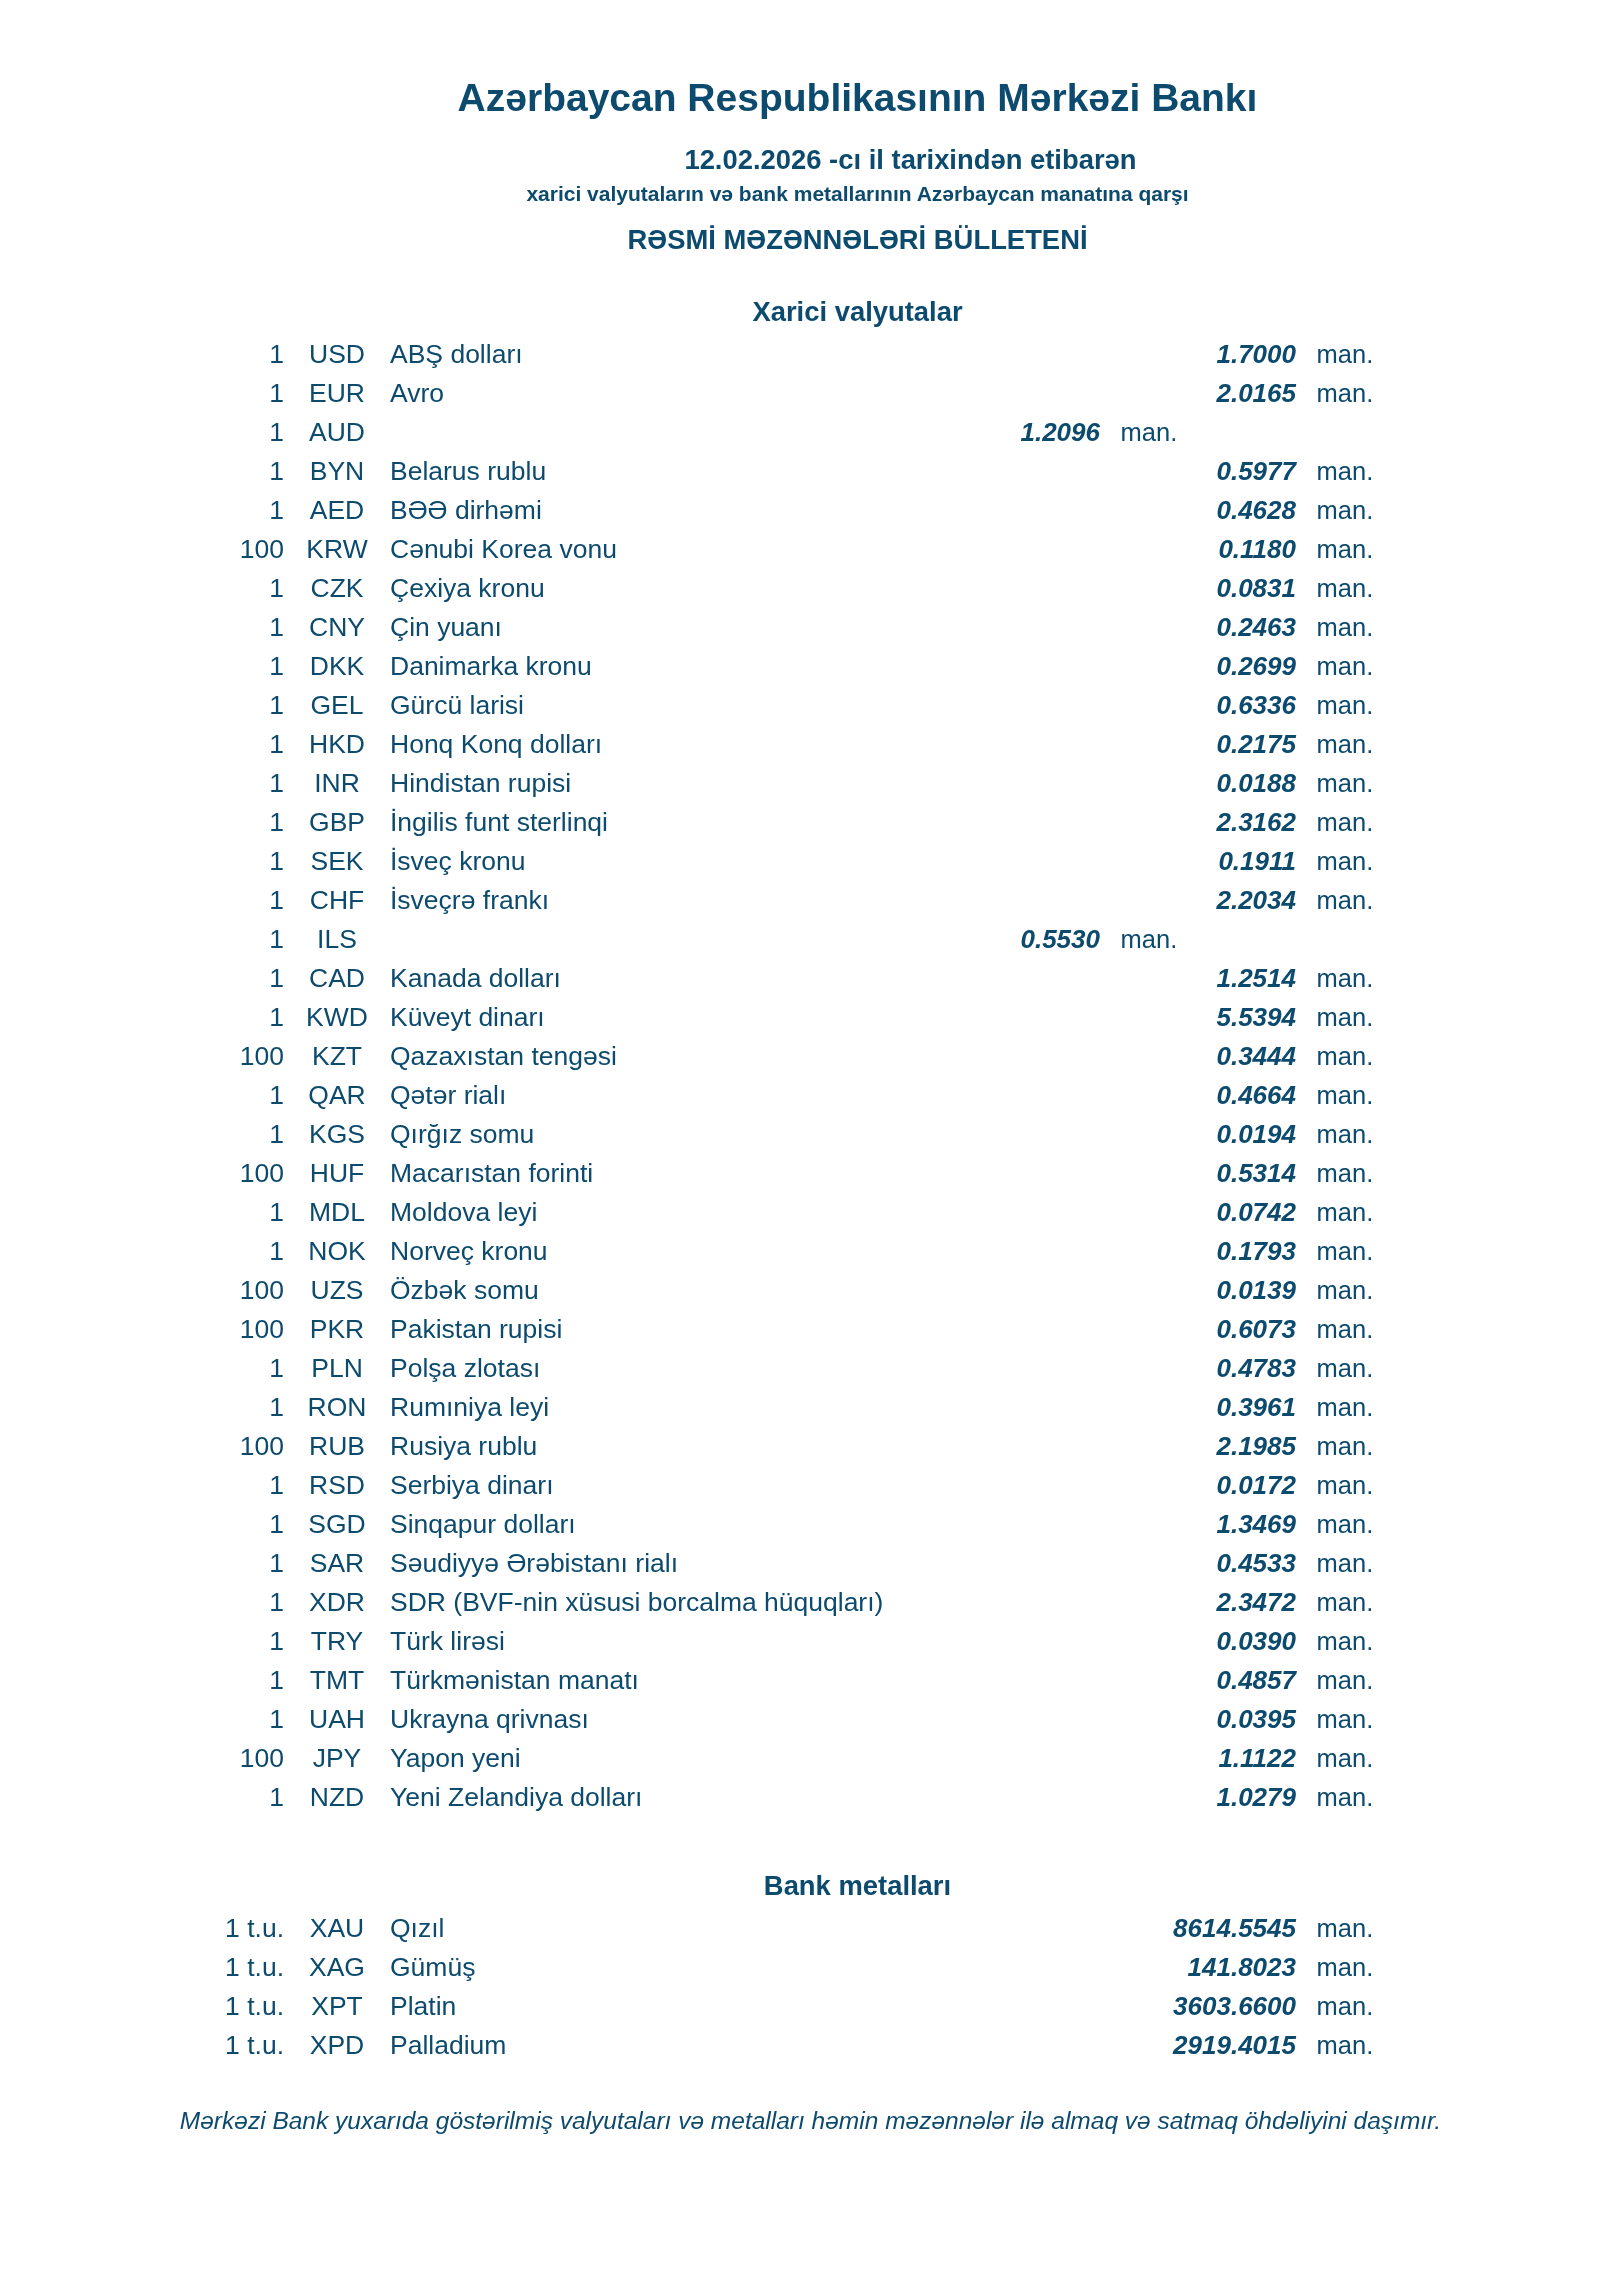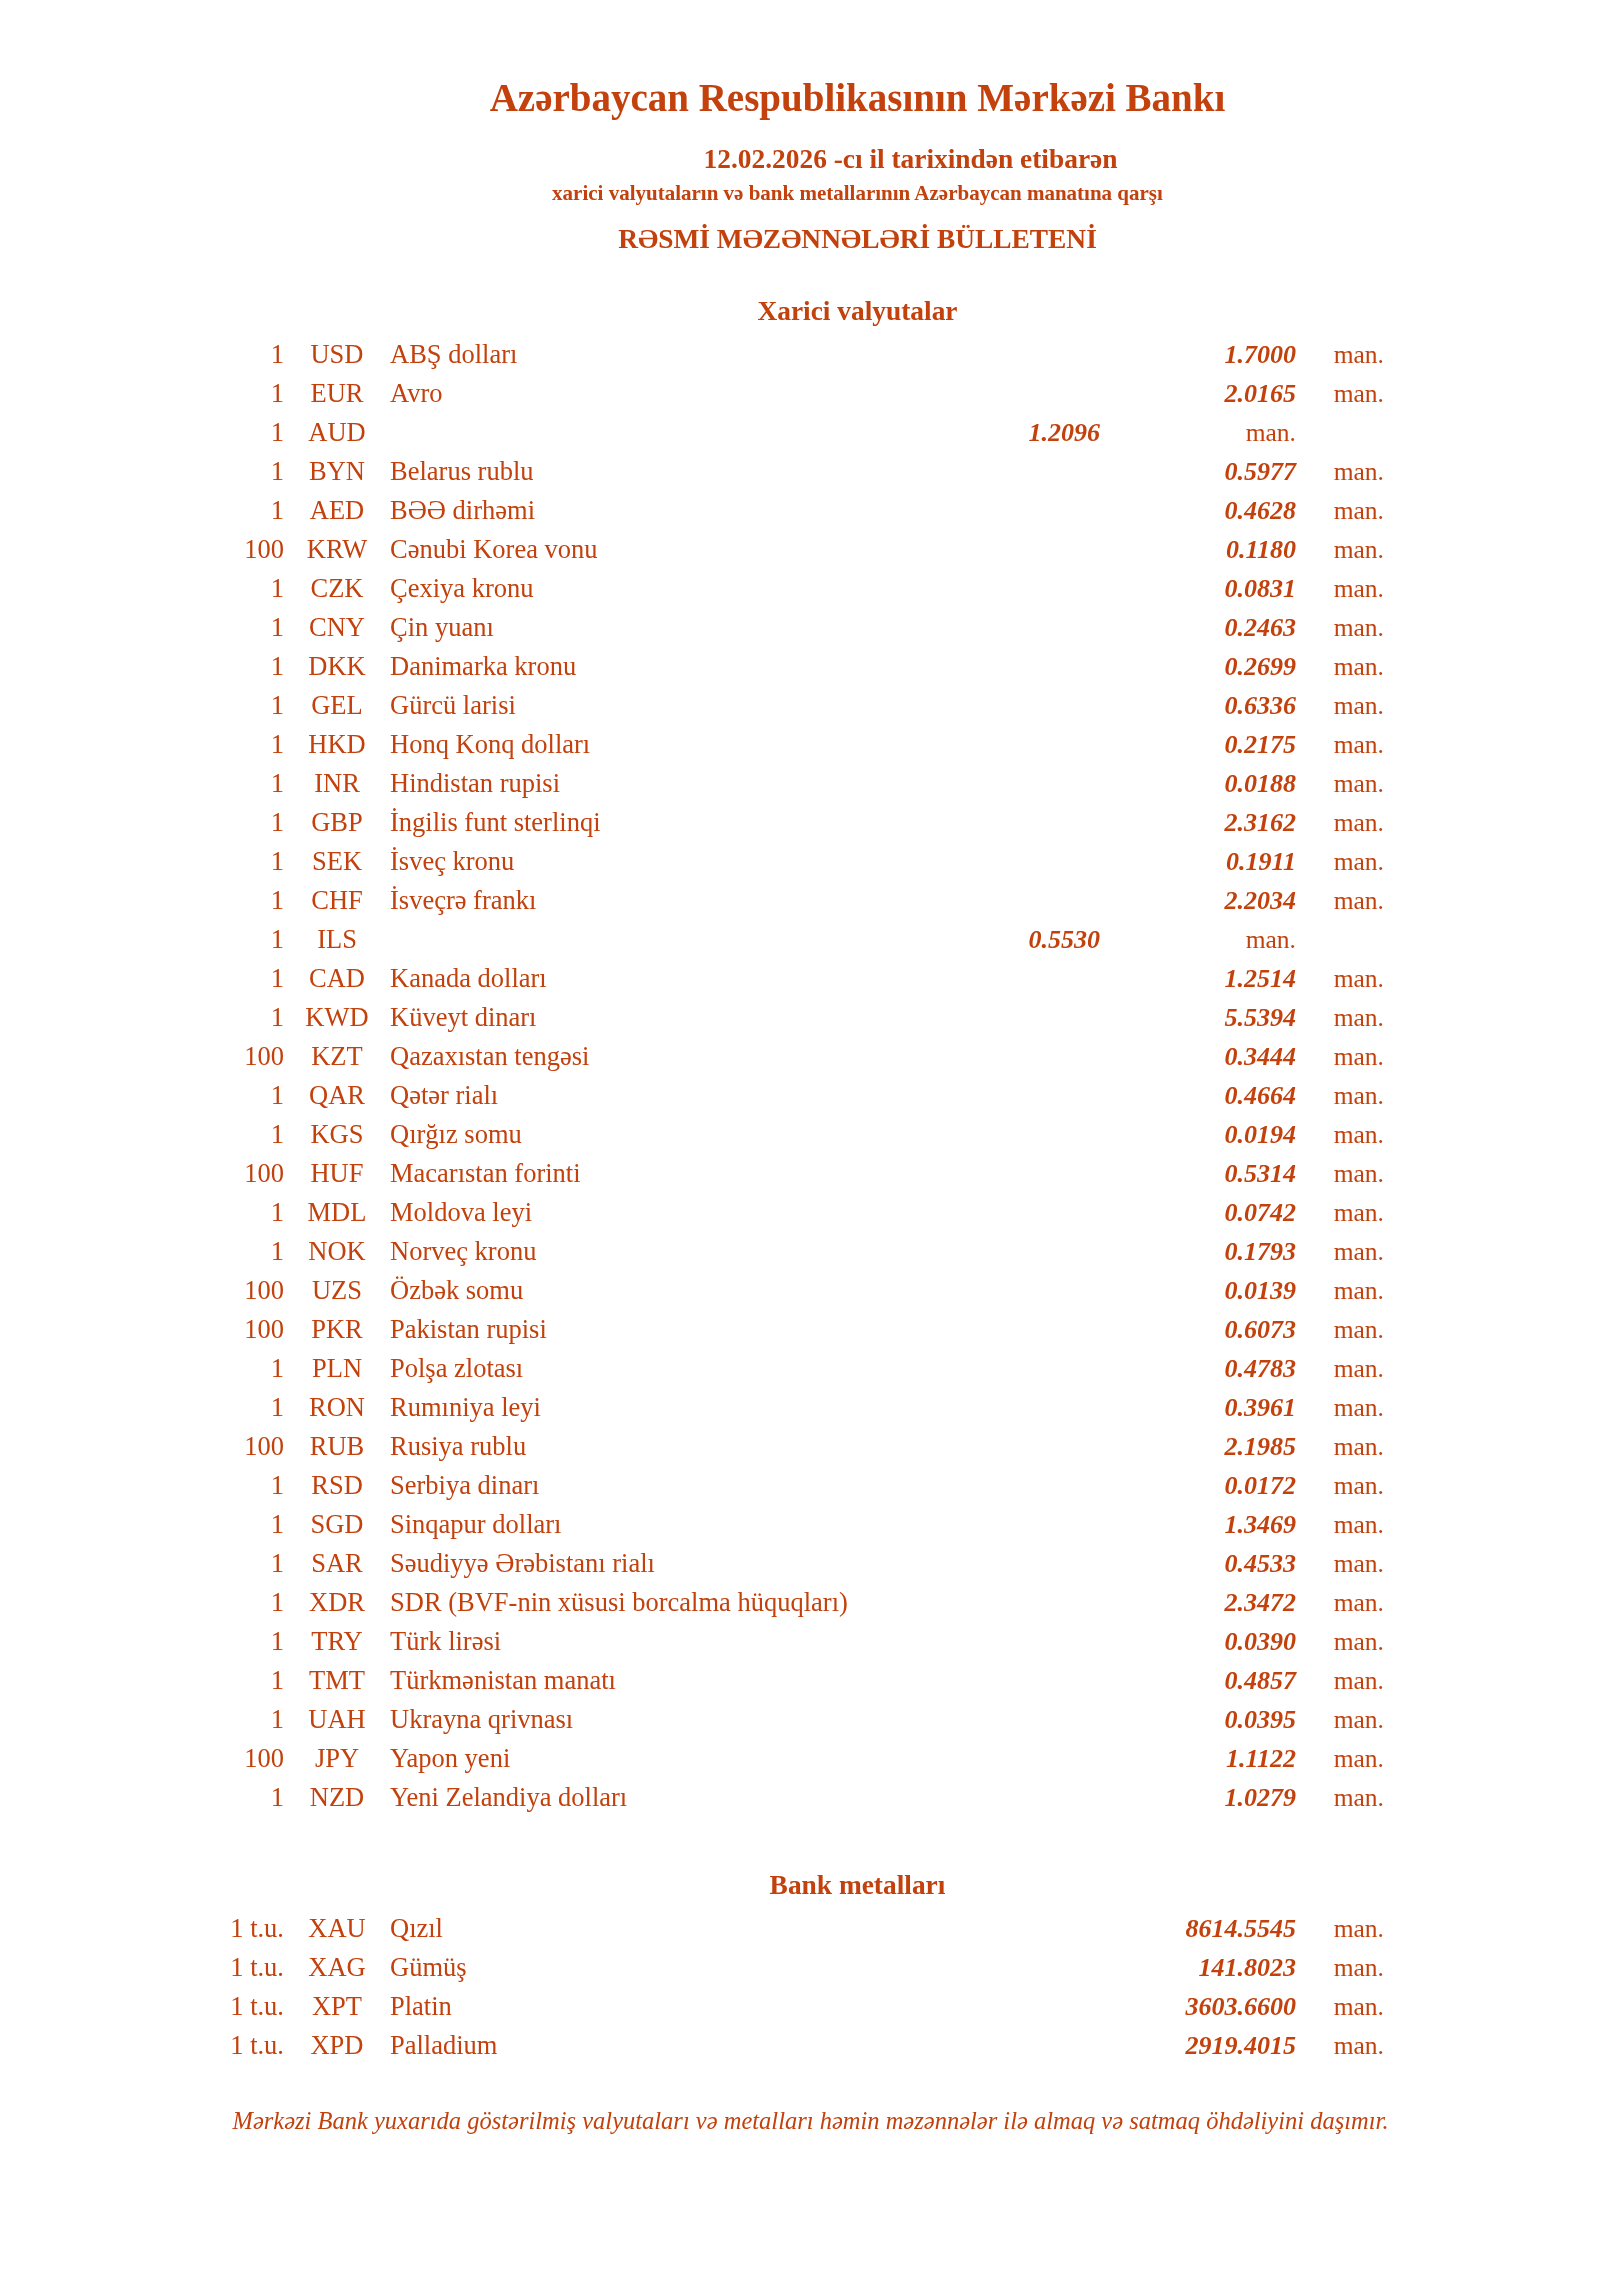--- a/index.html
+++ b/index.html
@@ -1,22 +1,22 @@
 <!DOCTYPE html>
 <html lang="az"><head>
 <meta charset="utf-8">
 <style>
   html,body { margin:0; padding:0; }
   body { background:#ffffff; }
   .page {
     position:relative;
     width:1621px; height:2292px;
     background:#ffffff;
-    color:#c2410c;
-    font-family:Liberation Serif, serif;
+    color:#0c4a6e;
+    font-family:Liberation Sans, sans-serif;
     overflow:hidden;
   }
   .centered { width:1527px; margin-left:94px; text-align:center; }
   .doc-title { padding-top:74px; font-size:39px; font-weight:bold; line-height:47px; }
   .date-line { margin-top:21.6px; font-size:27.4px; font-weight:bold; line-height:33px; position:relative; left:53px; }
   .subtitle  { margin-top:1px; font-size:21px; font-weight:bold; line-height:33px; }
   .bulletin  { margin-top:13.7px; font-size:27.4px; font-weight:bold; line-height:33px; }
   .section-heading { margin-top:38px; font-size:27.4px; font-weight:bold; line-height:35px; }
   .section-heading.metals { margin-top:51px;text-align:center; }
   .rows { margin-top:5.9px; }
@@ -26,21 +26,21 @@
     grid-template-columns:284px 106px 710px 196px 88px;
     line-height:39px;
     font-size:26.5px;
   }
   .metal-rows .row { line-height:39px; }
   .cell { white-space:nowrap; }
   .cell.qty  { text-align:right; }
   .cell.code { text-align:center; }
   .cell.name { text-align:left; }
   .cell.rate { text-align:right; font-weight:bold; font-style:italic; font-size:26px; }
-  .cell.unit { text-align:right; padding-left:20.6px; font-size:25.5px; }
+  .cell.unit { text-align:left; padding-left:20.6px; font-size:25.5px; }
   .footer-note {
     margin-top:40px;
     width:100%;
     text-align:center;
     font-size:24.5px;
     font-style:italic;
     line-height:31px;
   }
 </style>
 </head>

